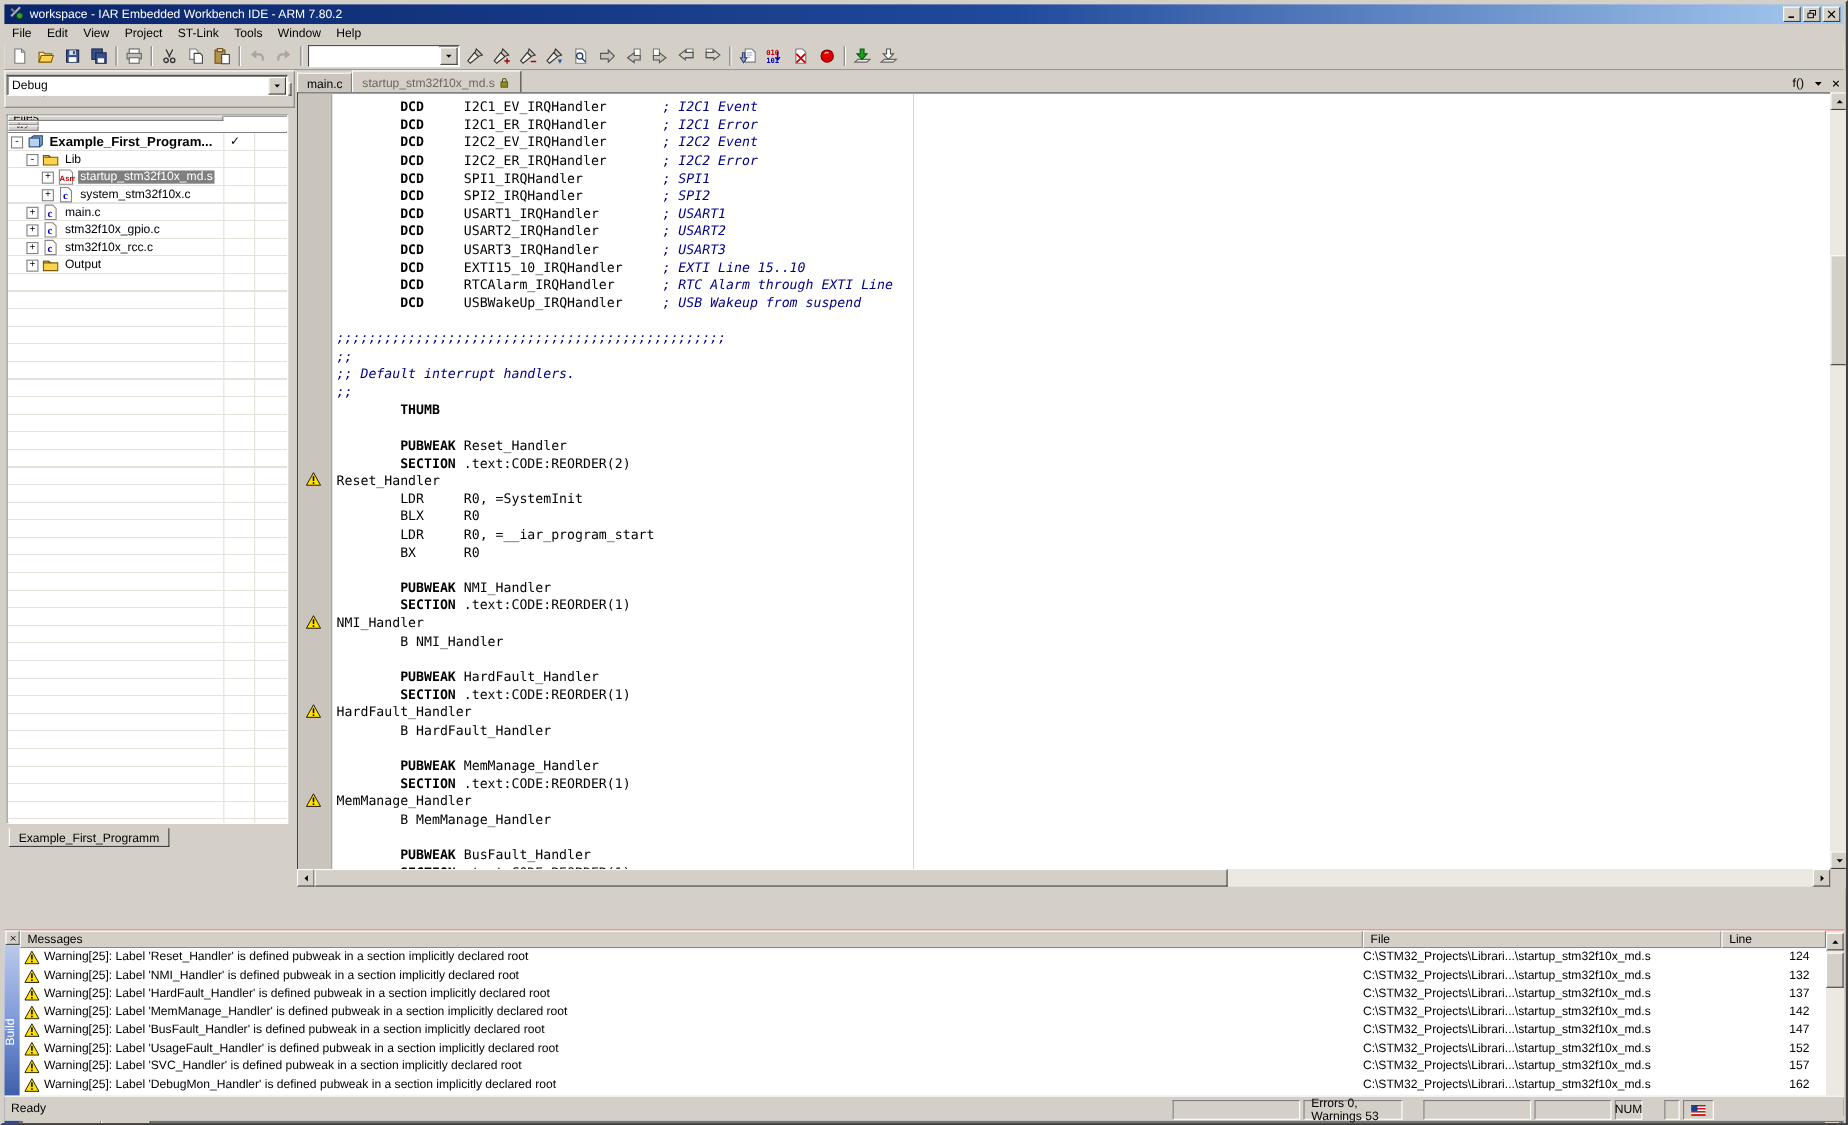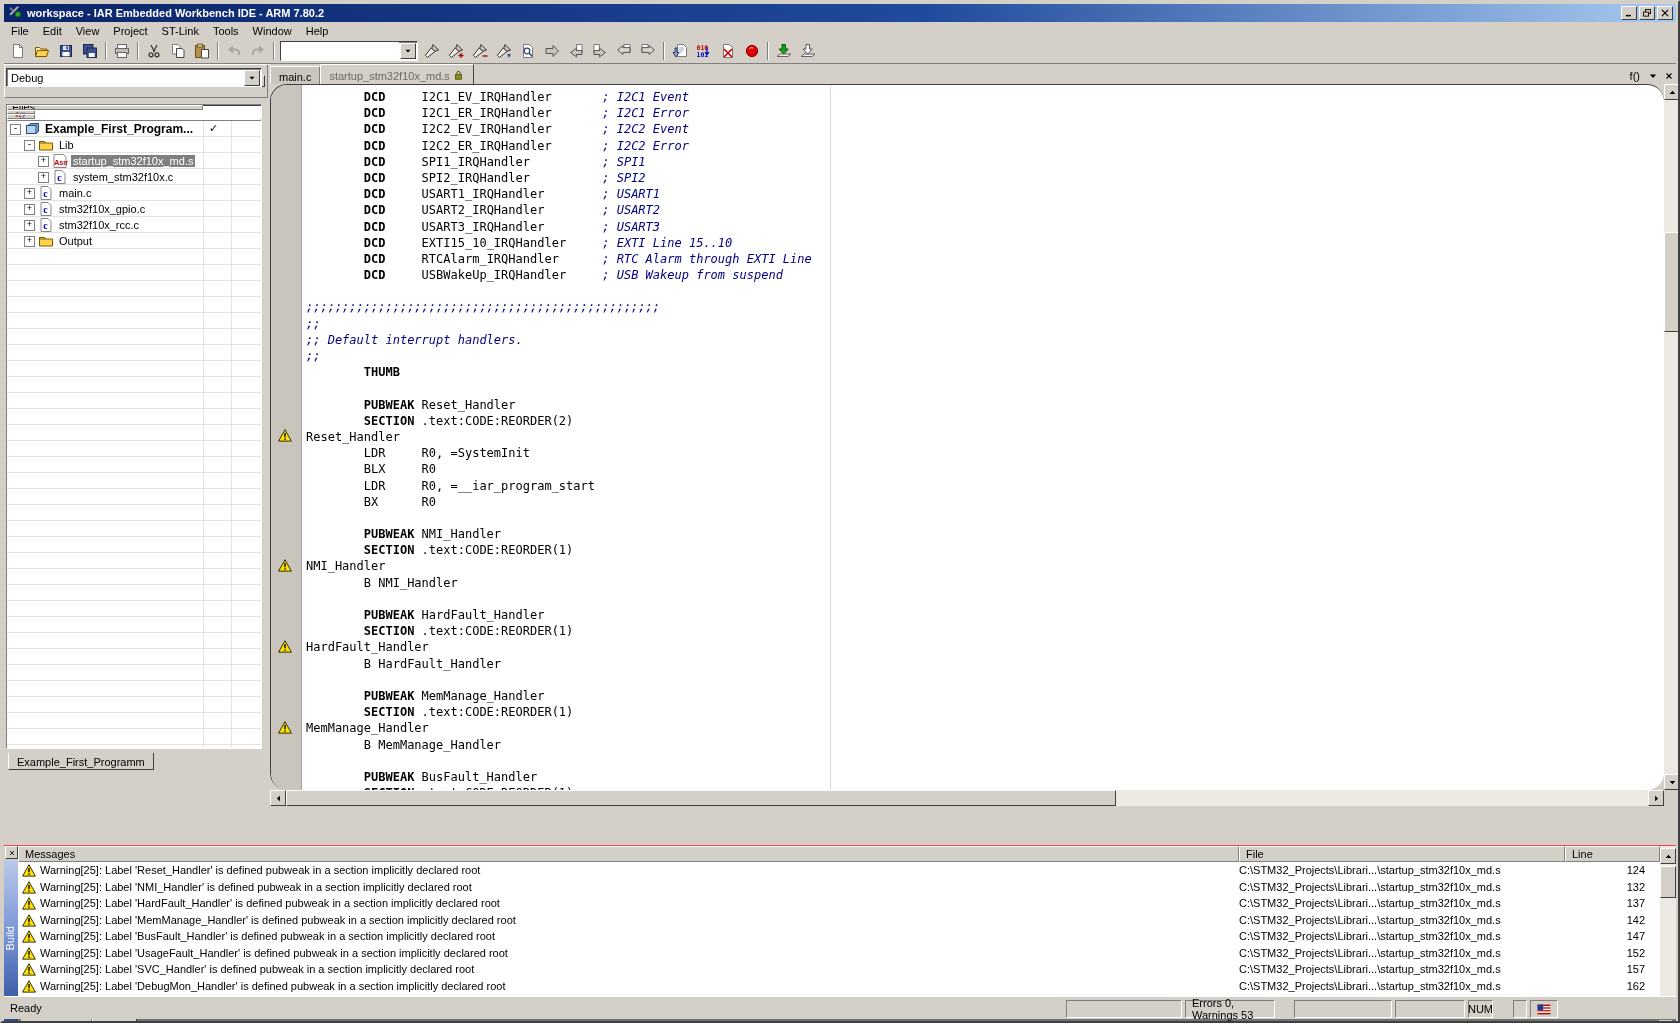--- a/index.html
+++ b/index.html
@@ -3,21 +3,21 @@
 <meta charset="utf-8">
 <style>
   html,body{margin:0;padding:0;background:#808080;}
   *{box-sizing:border-box;}
   .window{position:relative;width:1680px;height:1023px;background:#d4d0c8;
     font-family:"Liberation Sans",sans-serif;font-size:11px;color:#000;overflow:hidden;
     border:2px solid;border-color:#d4d0c8 #404040 #404040 #d4d0c8;}
   
   .titlebar{position:absolute;left:2px;top:2px;right:2px;height:18px;
     background:linear-gradient(90deg,#0a246a 0%,#204a9c 55%,#a6caf0 100%);
-    display:flex;align-items:center;padding:0 3px;color:#fff;font-weight:bold;}
+    display:flex;align-items:center;padding:0 3px;color:#fff;font-weight:normal;}
   .titlebar .app-ic{width:16px;height:16px;margin-right:4px;flex:none;}
   .win-btns{margin-left:auto;display:flex;gap:2px;}
   .win-btn{width:16px;height:14px;background:#d4d0c8;border:1px solid;
     border-color:#fff #404040 #404040 #fff;display:flex;align-items:center;justify-content:center;padding:0;}
   .win-btn svg{width:10px;height:10px;}
   
   .menubar{position:absolute;left:2px;top:20px;right:2px;height:17px;display:flex;align-items:center;background:#d4d0c8;}
   .menu-item{padding:2px 7px;cursor:default;}
   
   .toolbar{position:absolute;left:2px;top:37px;right:2px;height:25px;display:flex;align-items:center;
@@ -69,21 +69,21 @@
   .ed-tabbar{position:absolute;left:0;top:0;right:0;height:20px;display:flex;align-items:flex-end;}
   .ed-tab{height:18px;padding:2px 8px 0;background:#cac6be;border:1px solid;
     border-color:#fff #808080 #808080 #fff;border-bottom:none;display:flex;align-items:center;gap:4px;color:#000;}
   .ed-tab.active{height:20px;background:#d4d0c8;border-color:#fff #404040 transparent #fff;color:#6b6962;}
   .ed-tab .lock{width:11px;height:13px;}
   .ed-right{margin-left:auto;display:flex;align-items:center;gap:6px;padding:0 6px 2px;}
   .fn-btn{font:11px "Liberation Sans",sans-serif;background:none;border:none;padding:0 2px;}
   .flat-ic{background:none;border:none;padding:0;display:flex;align-items:center;}
   .flat-ic svg{width:10px;height:10px;}
   .ed-content{position:absolute;left:0;top:20px;right:16px;bottom:18px;background:#fff;
-    border-left:1px solid #404040;border-top:1px solid #404040;overflow:hidden;border-radius:17px;}
+    border-left:1px solid #404040;border-top:1px solid #404040;overflow:hidden;}
   .ed-gutter{position:absolute;left:0;top:0;bottom:0;width:31px;background:#c9c5bd;border-right:1px solid #a8a49c;}
   .gut-warn{position:absolute;left:7px;width:14px;height:13px;}
   .margin-line{position:absolute;left:559px;top:0;bottom:0;width:1px;background:#d9d9d9;}
   .code{position:absolute;left:35px;top:4px;font:12px/16.2px "DejaVu Sans Mono",monospace;white-space:pre;}
   .code-line{height:16.2px;}
   .ck{font-weight:bold;}
   .cc{color:#000080;font-style:italic;}
   
   .sb-btn{position:absolute;width:16px;height:16px;background:#d4d0c8;border:1px solid;
     border-color:#fff #404040 #404040 #fff;display:flex;align-items:center;justify-content:center;padding:0;}

